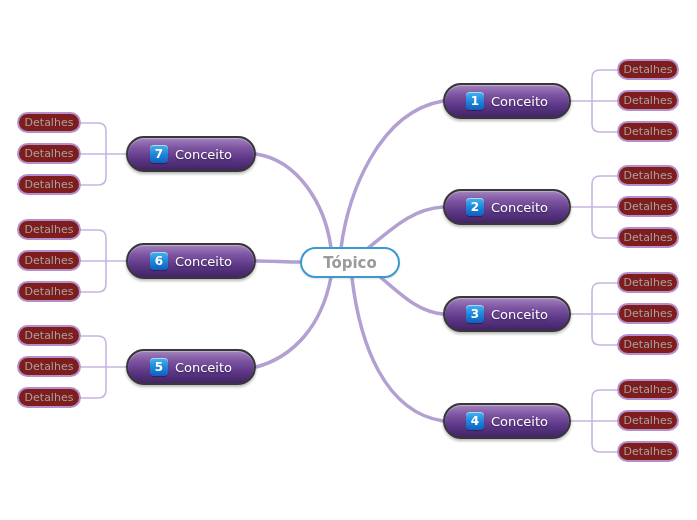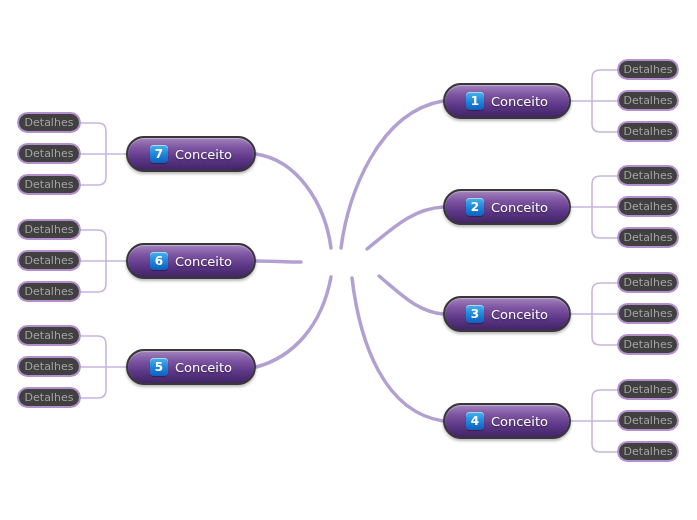--- a/index.html
+++ b/index.html
@@ -32,21 +32,21 @@
     box-shadow:inset 0 1px 0 rgba(255,255,255,0.55), 0 1px 1px rgba(0,0,0,0.35);
     color:#ffffff;font-weight:bold;font-size:12px;line-height:18px;text-align:center;
   }
   .concept .clabel{
     color:#ffffff;font-weight:normal;font-size:13px;
     text-shadow:0 1px 2px rgba(0,0,0,0.45);
   }
 
   .detail{
     width:62px;height:21px;border-radius:11px;
-    background:#404040;border:2px solid #b48fcc;
+    background:#7f1d1d;border:2px solid #b48fcc;
     color:#a3a3a3;font-size:11px;
   }
   .detail.left{width:64px;}
 </style>
 </head>
 <body>
 
 <div class="canvas">
 
   <svg class="wires" width="697" height="520">
@@ -90,20 +90,23 @@
       <path class="sub" d="M 106 261 V 238 Q 106 230 98 230 H 81"></path>
       <path class="sub" d="M 106 261 V 284 Q 106 292 98 292 H 81"></path>
     </g>
     <g>
       <path class="sub" d="M 126 367 H 81"></path>
       <path class="sub" d="M 106 367 V 344 Q 106 336 98 336 H 81"></path>
       <path class="sub" d="M 106 367 V 390 Q 106 398 98 398 H 81"></path>
     </g>
   </svg>
 
+  <div class="node center-node">
+    <span>Tópico</span>
+  </div>
 
   <div class="node concept" style="left:443px;top:83px;">
     <span class="badge">1</span>
     <span class="clabel">Conceito</span>
   </div>
   <div class="node concept" style="left:443px;top:189px;">
     <span class="badge">2</span>
     <span class="clabel">Conceito</span>
   </div>
   <div class="node concept" style="left:443px;top:296px;">

